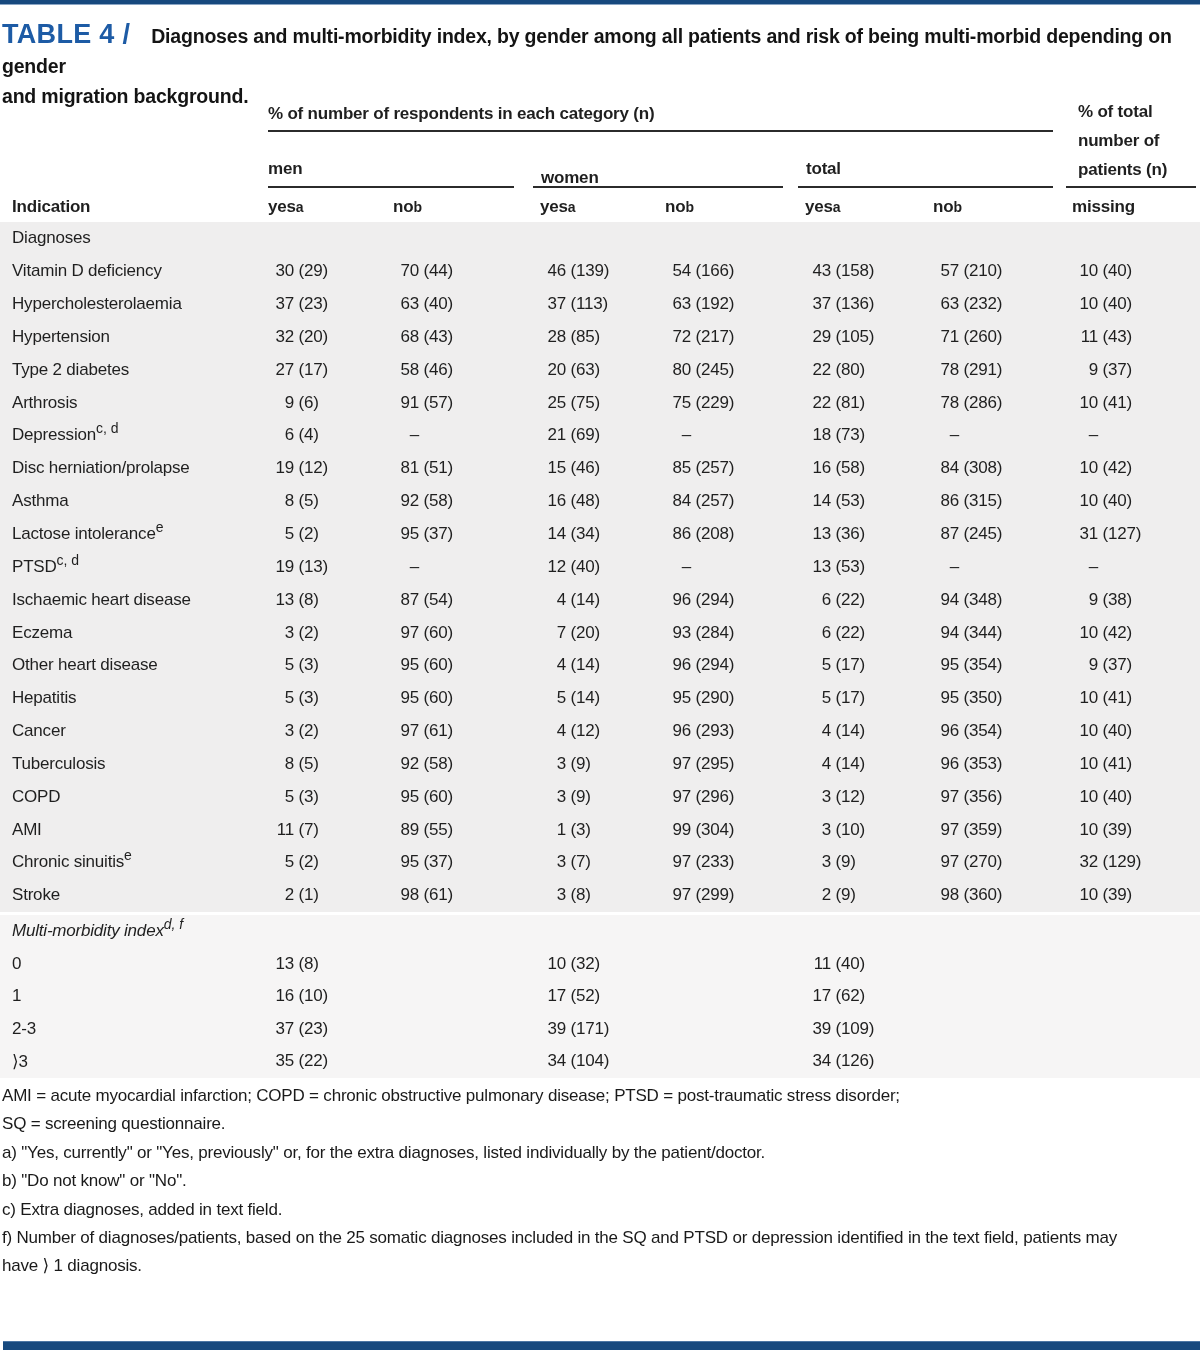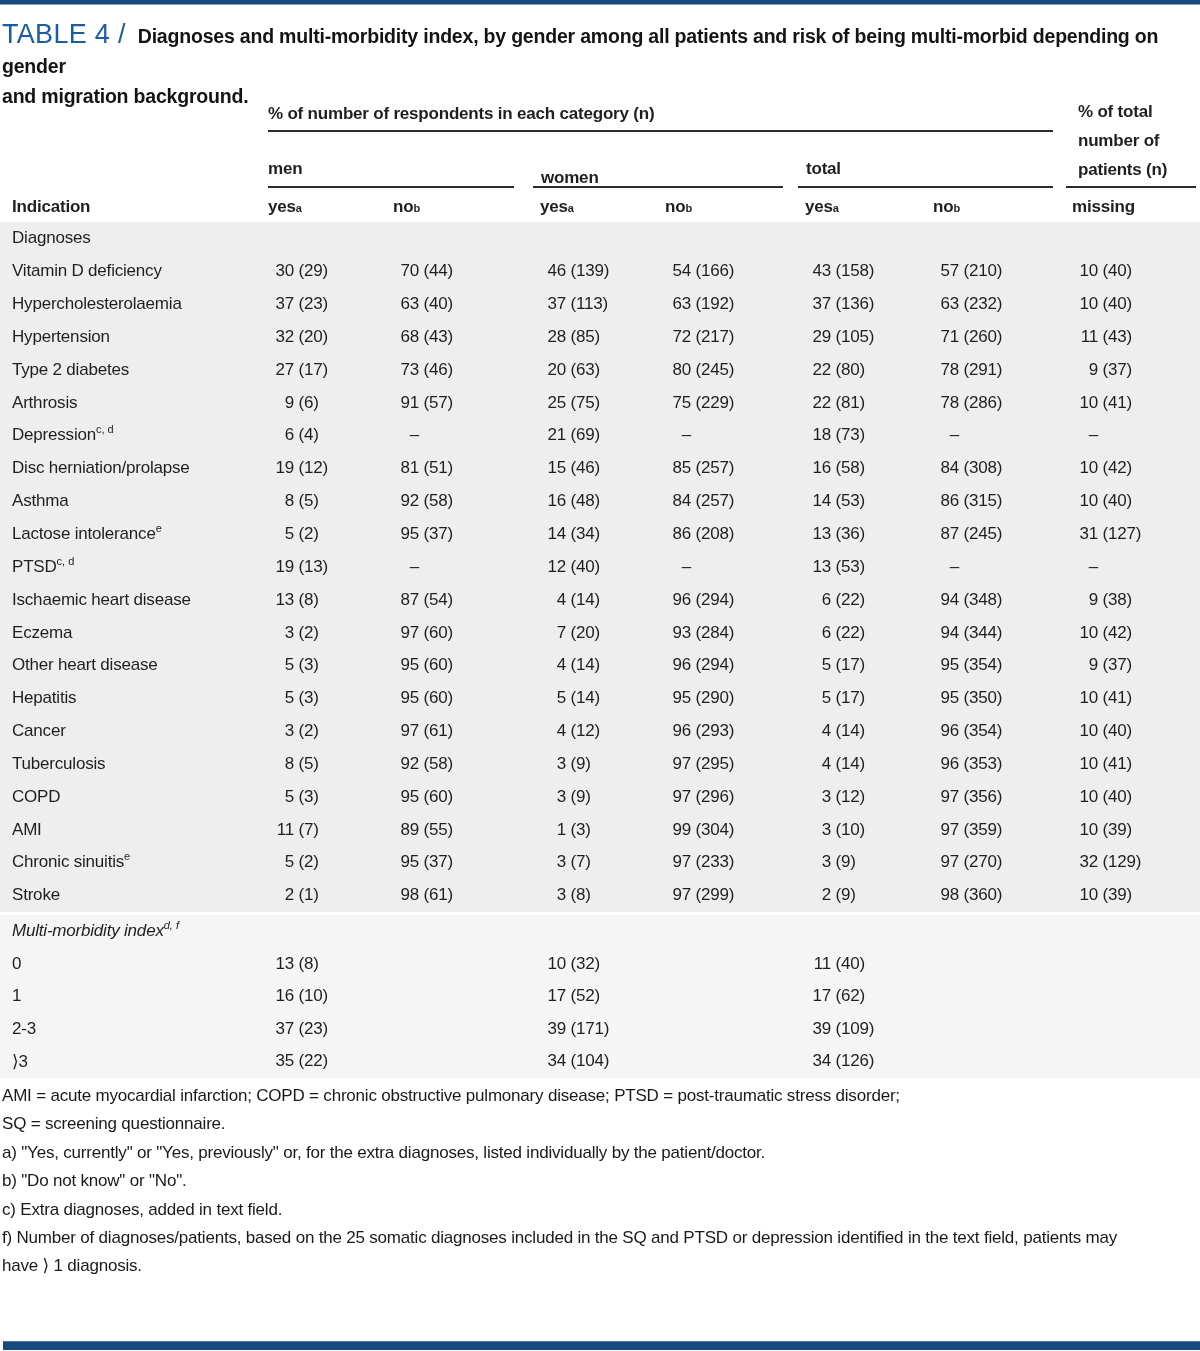--- a/index.html
+++ b/index.html
@@ -3,21 +3,21 @@
 <meta charset="utf-8">
 <style>
   html,body{margin:0;padding:0;background:#ffffff;}
   .page{
     position:relative;width:1200px;height:1351px;background:#fff;overflow:hidden;
     font-family:"Liberation Sans", sans-serif;color:#1f1f1f;font-size:17px;letter-spacing:-0.2px;
   }
   .topline{position:absolute;left:0;top:0;width:1200px;height:4px;background:var(--navy,#1a4a7e);border-bottom:1.5px solid #8aa5c4;}
   .bottombar{position:absolute;left:3px;top:1341px;width:1197px;height:8px;background:var(--navy,#1a4a7e);border-top:1px solid #4c76a4;}
   .title{position:absolute;left:2px;top:20px;width:1196px;line-height:29px;}
-  .tlabel{color:var(--accent,#1d5ba5);font-size:27px;font-weight:400;letter-spacing:0.3px;margin-right:12px;}
+  .tlabel{color:var(--accent,#1d5ba5);font-size:27px;font-weight:700;letter-spacing:0.3px;margin-right:21px;}
   .tdesc{font-size:19.5px;font-weight:700;color:#141414;letter-spacing:-0.2px;}
   .hdr .rule{position:absolute;height:1.6px;background:#2b2b2b;}
   .bold{font-weight:700;}
   .abs{position:absolute;text-align:right;}
   .right-head{position:absolute;line-height:29px;}
   .trow{
     display:grid;
     grid-template-columns:256px 125px 147px 125px 140px 128px 139px 1fr;
     padding-left:12px;align-items:center;
   }
@@ -25,21 +25,21 @@
   .band{position:absolute;left:0;width:1200px;}
   .band-a{top:222px;height:690px;background:var(--band-a,#efeeee);}
   .band-b{top:915px;height:163px;background:var(--band-b,#f6f5f5);}
   .band-a .trow{height:32.85px;}
   .band-b .trow{height:32.5px;}
   .section-label{grid-column:1 / -1;}
   .italic{font-style:italic;}
   .cell{display:flex;align-items:baseline;}
   .cell .pct{width:26px;text-align:right;flex:none;white-space:pre;}
   .cell .cnt{white-space:pre;}
-  sup{font-size:11px;line-height:0;letter-spacing:0;}
+  sup{font-size:14px;line-height:0;letter-spacing:0;}
   .footnotes{position:absolute;left:2px;top:1082px;width:1196px;}
   .fline{line-height:28.4px;color:#1a1a1a;}
 </style>
 </head>
 <body>
 
 <div class="page" style="--accent: #1d5ba5; --navy: #17497e; --band-a: #efeeee; --band-b: #f6f5f5;">
 
   <div class="topline"></div>
 
@@ -195,21 +195,21 @@
             <span class="cnt"> (43)</span>
           </div>
         </div>
         <div class="trow">
           <div class="cell-label">Type 2 diabetes</div>
           <div class="cell">
             <span class="pct">27</span>
             <span class="cnt"> (17)</span>
           </div>
           <div class="cell">
-            <span class="pct">73</span>
+            <span class="pct">58</span>
             <span class="cnt"> (46)</span>
           </div>
           <div class="cell">
             <span class="pct">20</span>
             <span class="cnt"> (63)</span>
           </div>
           <div class="cell">
             <span class="pct">80</span>
             <span class="cnt"> (245)</span>
           </div>

